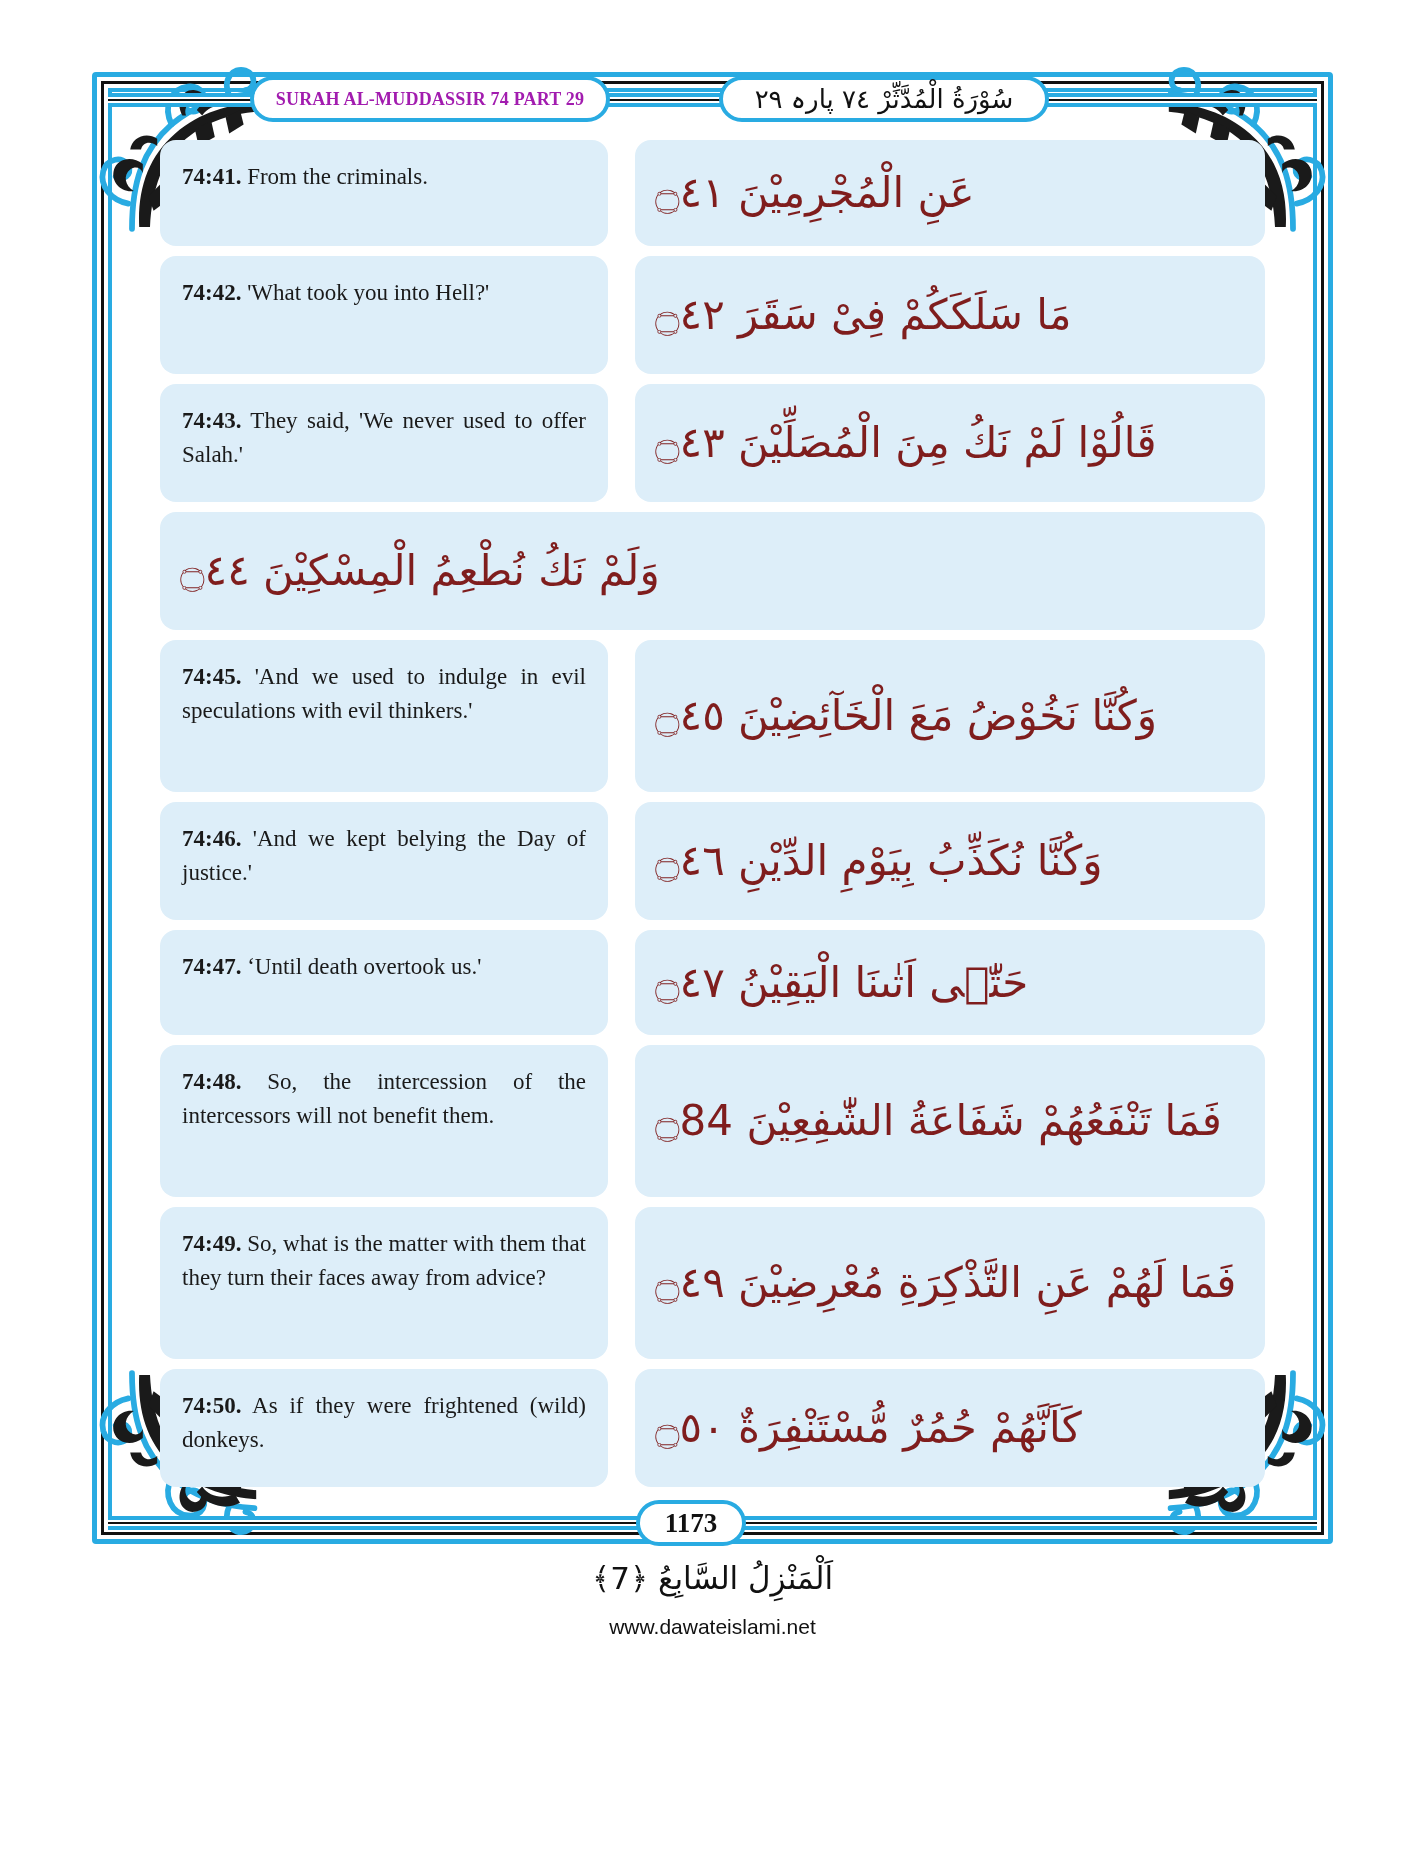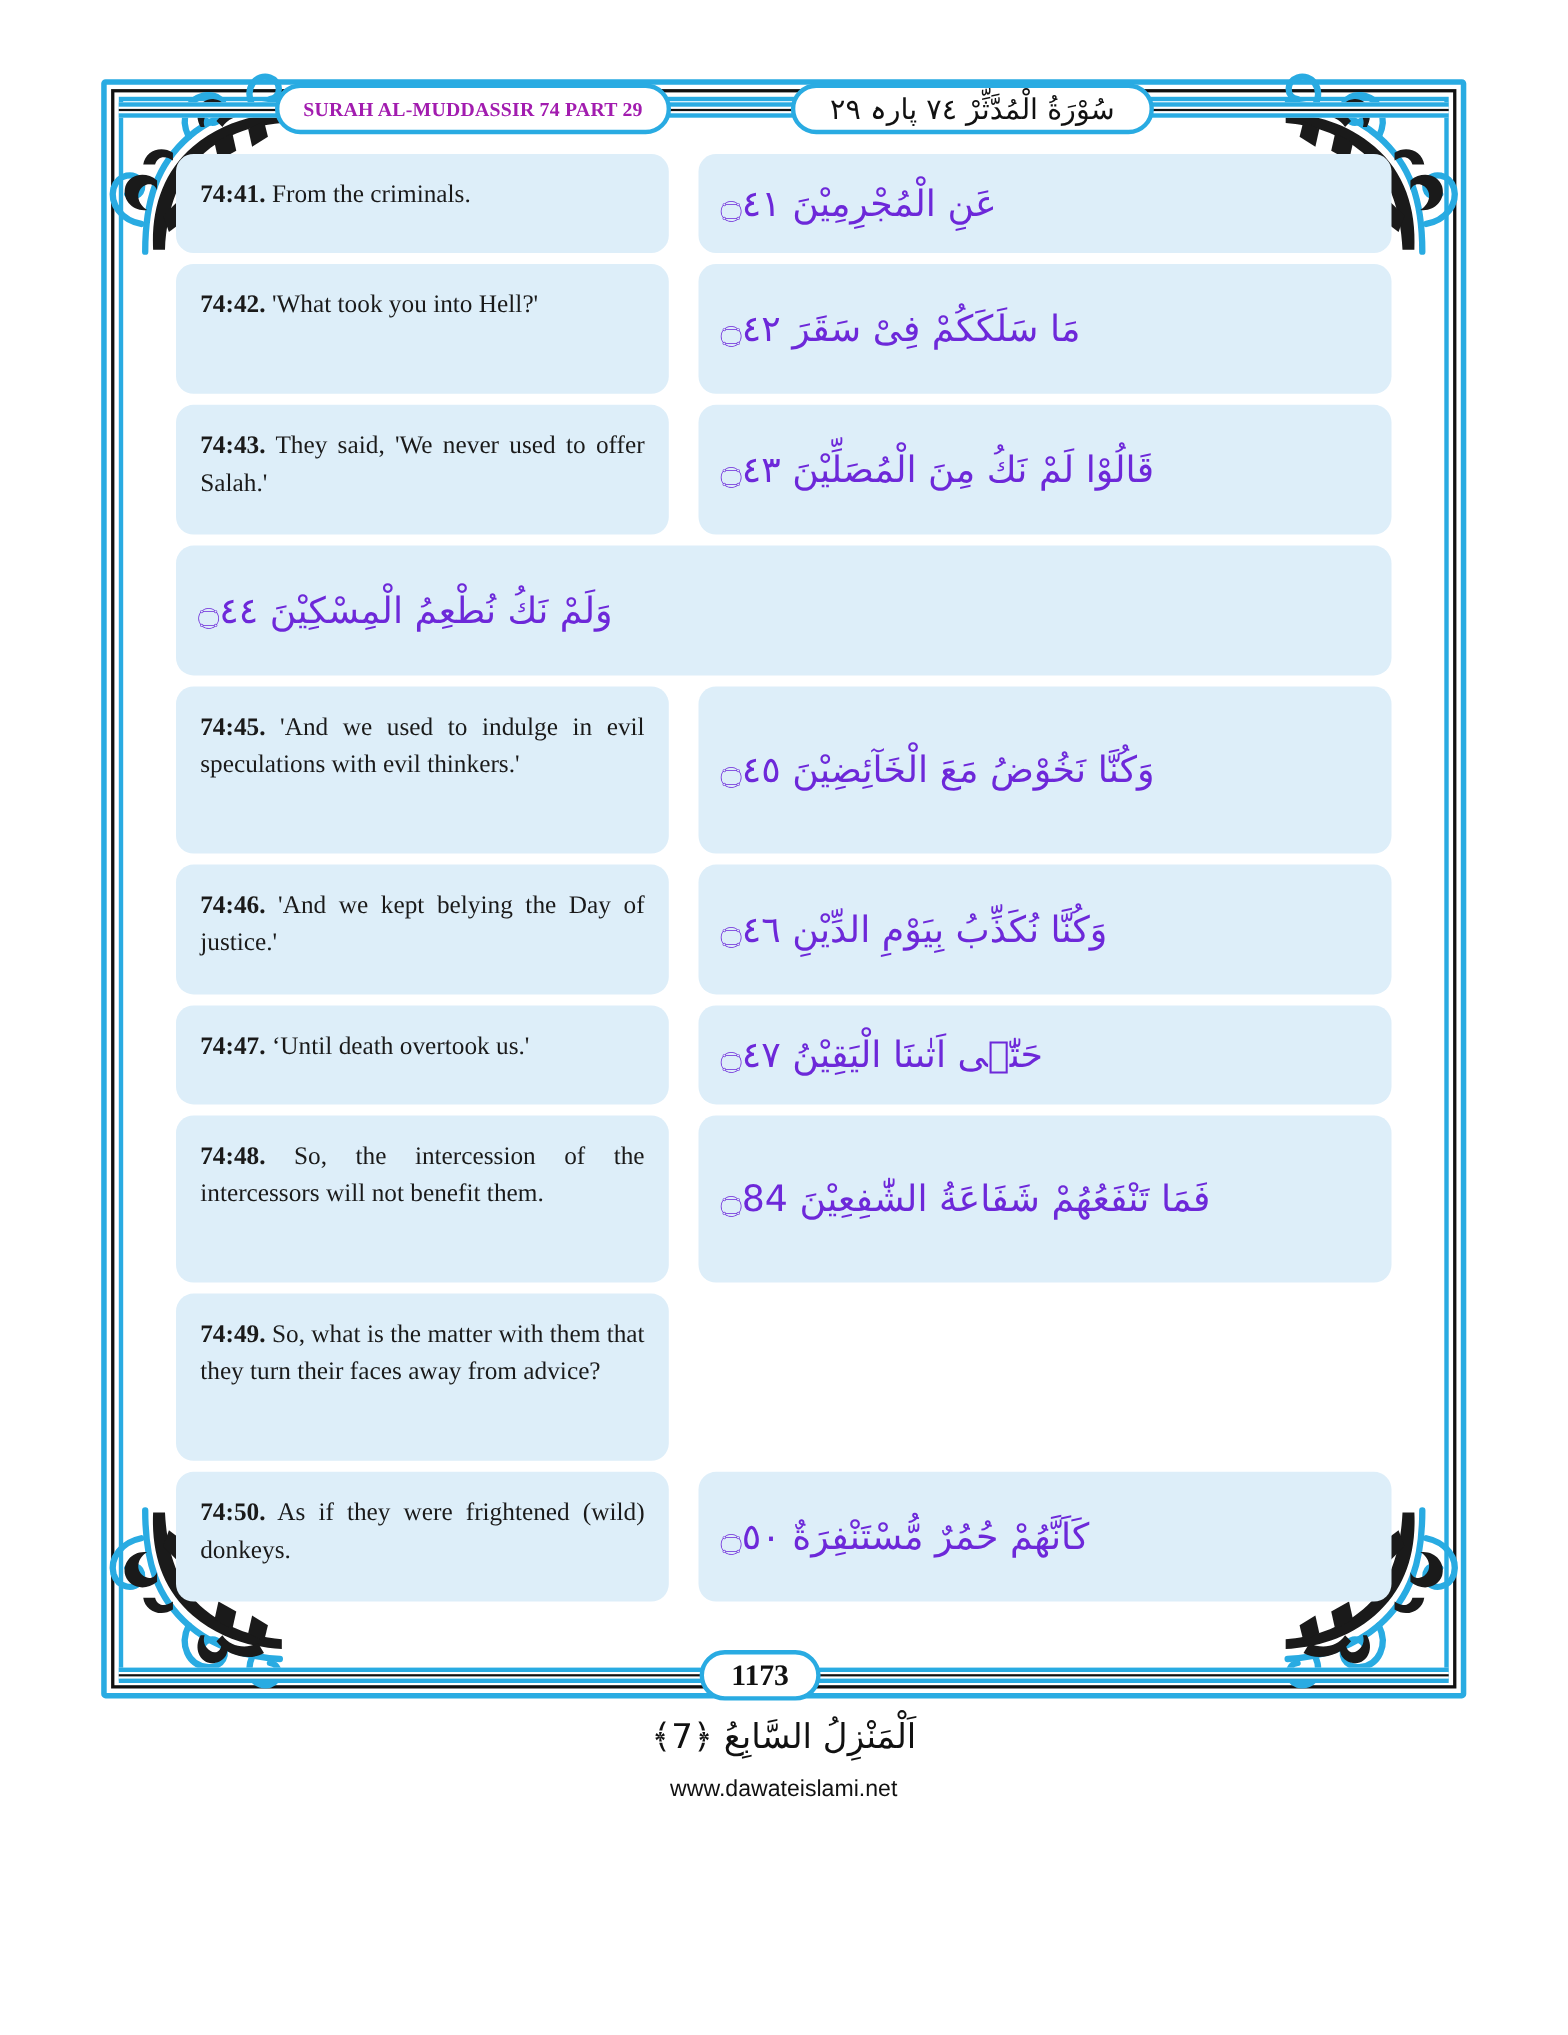--- a/index.html
+++ b/index.html
@@ -154,23 +154,23 @@
   .cell-ar {
     flex: 1 1 auto;
     padding: 16px 26px 16px 20px;
     display: flex;
     align-items: center;
     justify-content: flex-end;
     direction: rtl;
   }
   .ar-text {
     font-family: "DejaVu Sans", sans-serif;
-    font-size: 33px;
+    font-size: 42px;
     line-height: 1.75;
-    color: #6d28d9;
+    color: #7f1d1d;
     text-align: right;
     direction: rtl;
     white-space: nowrap;
   }
 
   
   .h1 .cell { min-height: 88px; }
   .h2 .cell { min-height: 118px; }
   .h3 .cell { min-height: 152px; }
 
@@ -388,20 +388,23 @@
       </div>
     </div>
     <div class="verse-row h3">
       <div class="cell cell-en"><span class="vnum">74:48.</span> <span>So, the intercession of the intercessors will not benefit them.</span></div>
       <div class="cell cell-ar">
         <span class="ar-text">فَمَا تَنْفَعُهُمْ شَفَاعَةُ الشّٰفِعِيْنَ ۝84</span>
       </div>
     </div>
     <div class="verse-row h3">
       <div class="cell cell-en"><span class="vnum">74:49.</span> <span>So, what is the matter with them that they turn their faces away from advice?</span></div>
+      <div class="cell cell-ar">
+        <span class="ar-text">فَمَا لَهُمْ عَنِ التَّذْكِرَةِ مُعْرِضِيْنَ ۝٤٩</span>
+      </div>
     </div>
     <div class="verse-row h2">
       <div class="cell cell-en"><span class="vnum">74:50.</span> <span>As if they were frightened (wild) donkeys.</span></div>
       <div class="cell cell-ar">
         <span class="ar-text">كَاَنَّهُمْ حُمُرٌ مُّسْتَنْفِرَةٌ ۝٥٠</span>
       </div>
     </div>
   </div>
 
 <div class="footer-band">

